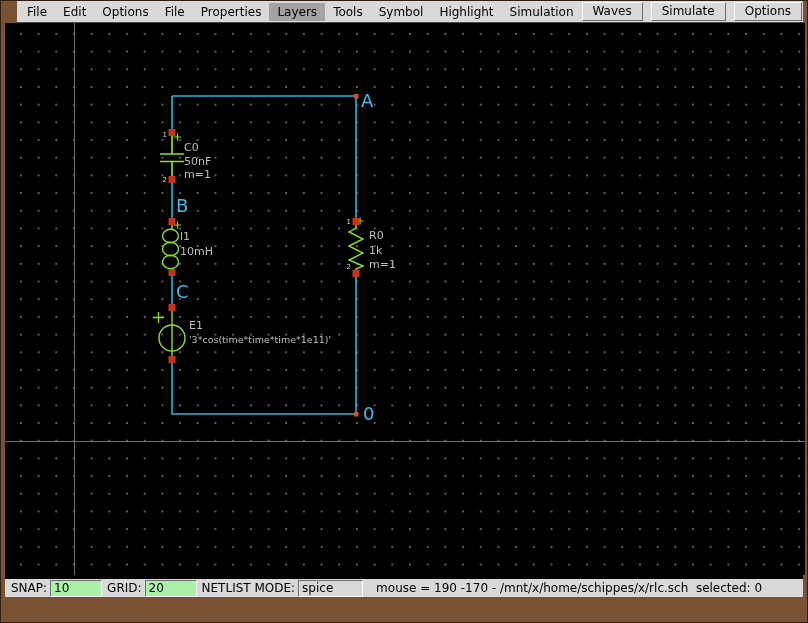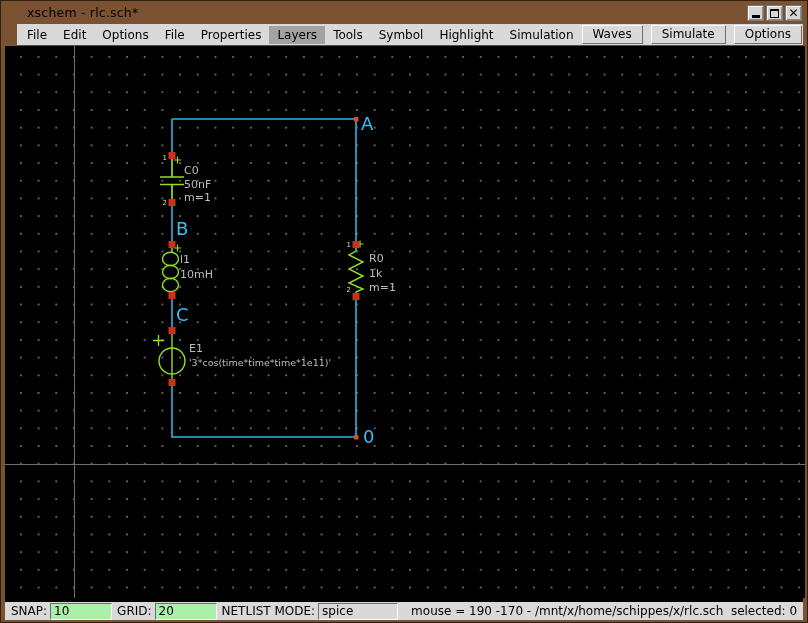--- a/index.html
+++ b/index.html
@@ -77,43 +77,29 @@
     height:22px; background:#d9d9d9; border-top:4px solid #000000;
     display:flex; align-items:center; padding:0 0 0 6px;
     font-size:12px; color:#000;
   }
   .sb-label { margin-right:3px; white-space:pre; }
   .sb-input {
     height:17px; border:1px solid; border-color:#6f6f6f #ffffff #ffffff #6f6f6f;
     font-family:"DejaVu Sans", sans-serif; font-size:12px; color:#000;
     padding:0 3px; margin-right:5px; outline:none;
   }
-  .green { background:#a9f0a9; width:62px; }
-  .plain { background:#d9d9d9; width:80px; }
+  .green { background:#a9f0a9; width:52px; }
+  .plain { background:#d9d9d9; width:65px; }
   .sb-info { margin-left:8px; white-space:pre; }
 </style>
 </head>
 <body>
 
 <div class="window">
 
-  <div class="titlebar">
-    <span class="title-text">xschem - rlc.sch*</span>
-    <span class="win-controls">
-      <span class="winbtn">
-          <span class="glyph-min"></span>
-        </span>
-      <span class="winbtn">
-          <span class="glyph-max"></span>
-        </span>
-      <span class="winbtn">
-          <span class="glyph-close">✕</span>
-        </span>
-    </span>
-  </div>
 
   <div class="menubar">
     <span class="mi">File</span>
     <span class="mi">Edit</span>
     <span class="mi">Options</span>
     <span class="mi">File</span>
     <span class="mi">Properties</span>
     <span class="mi active">Layers</span>
     <span class="mi">Tools</span>
     <span class="mi">Symbol</span>

